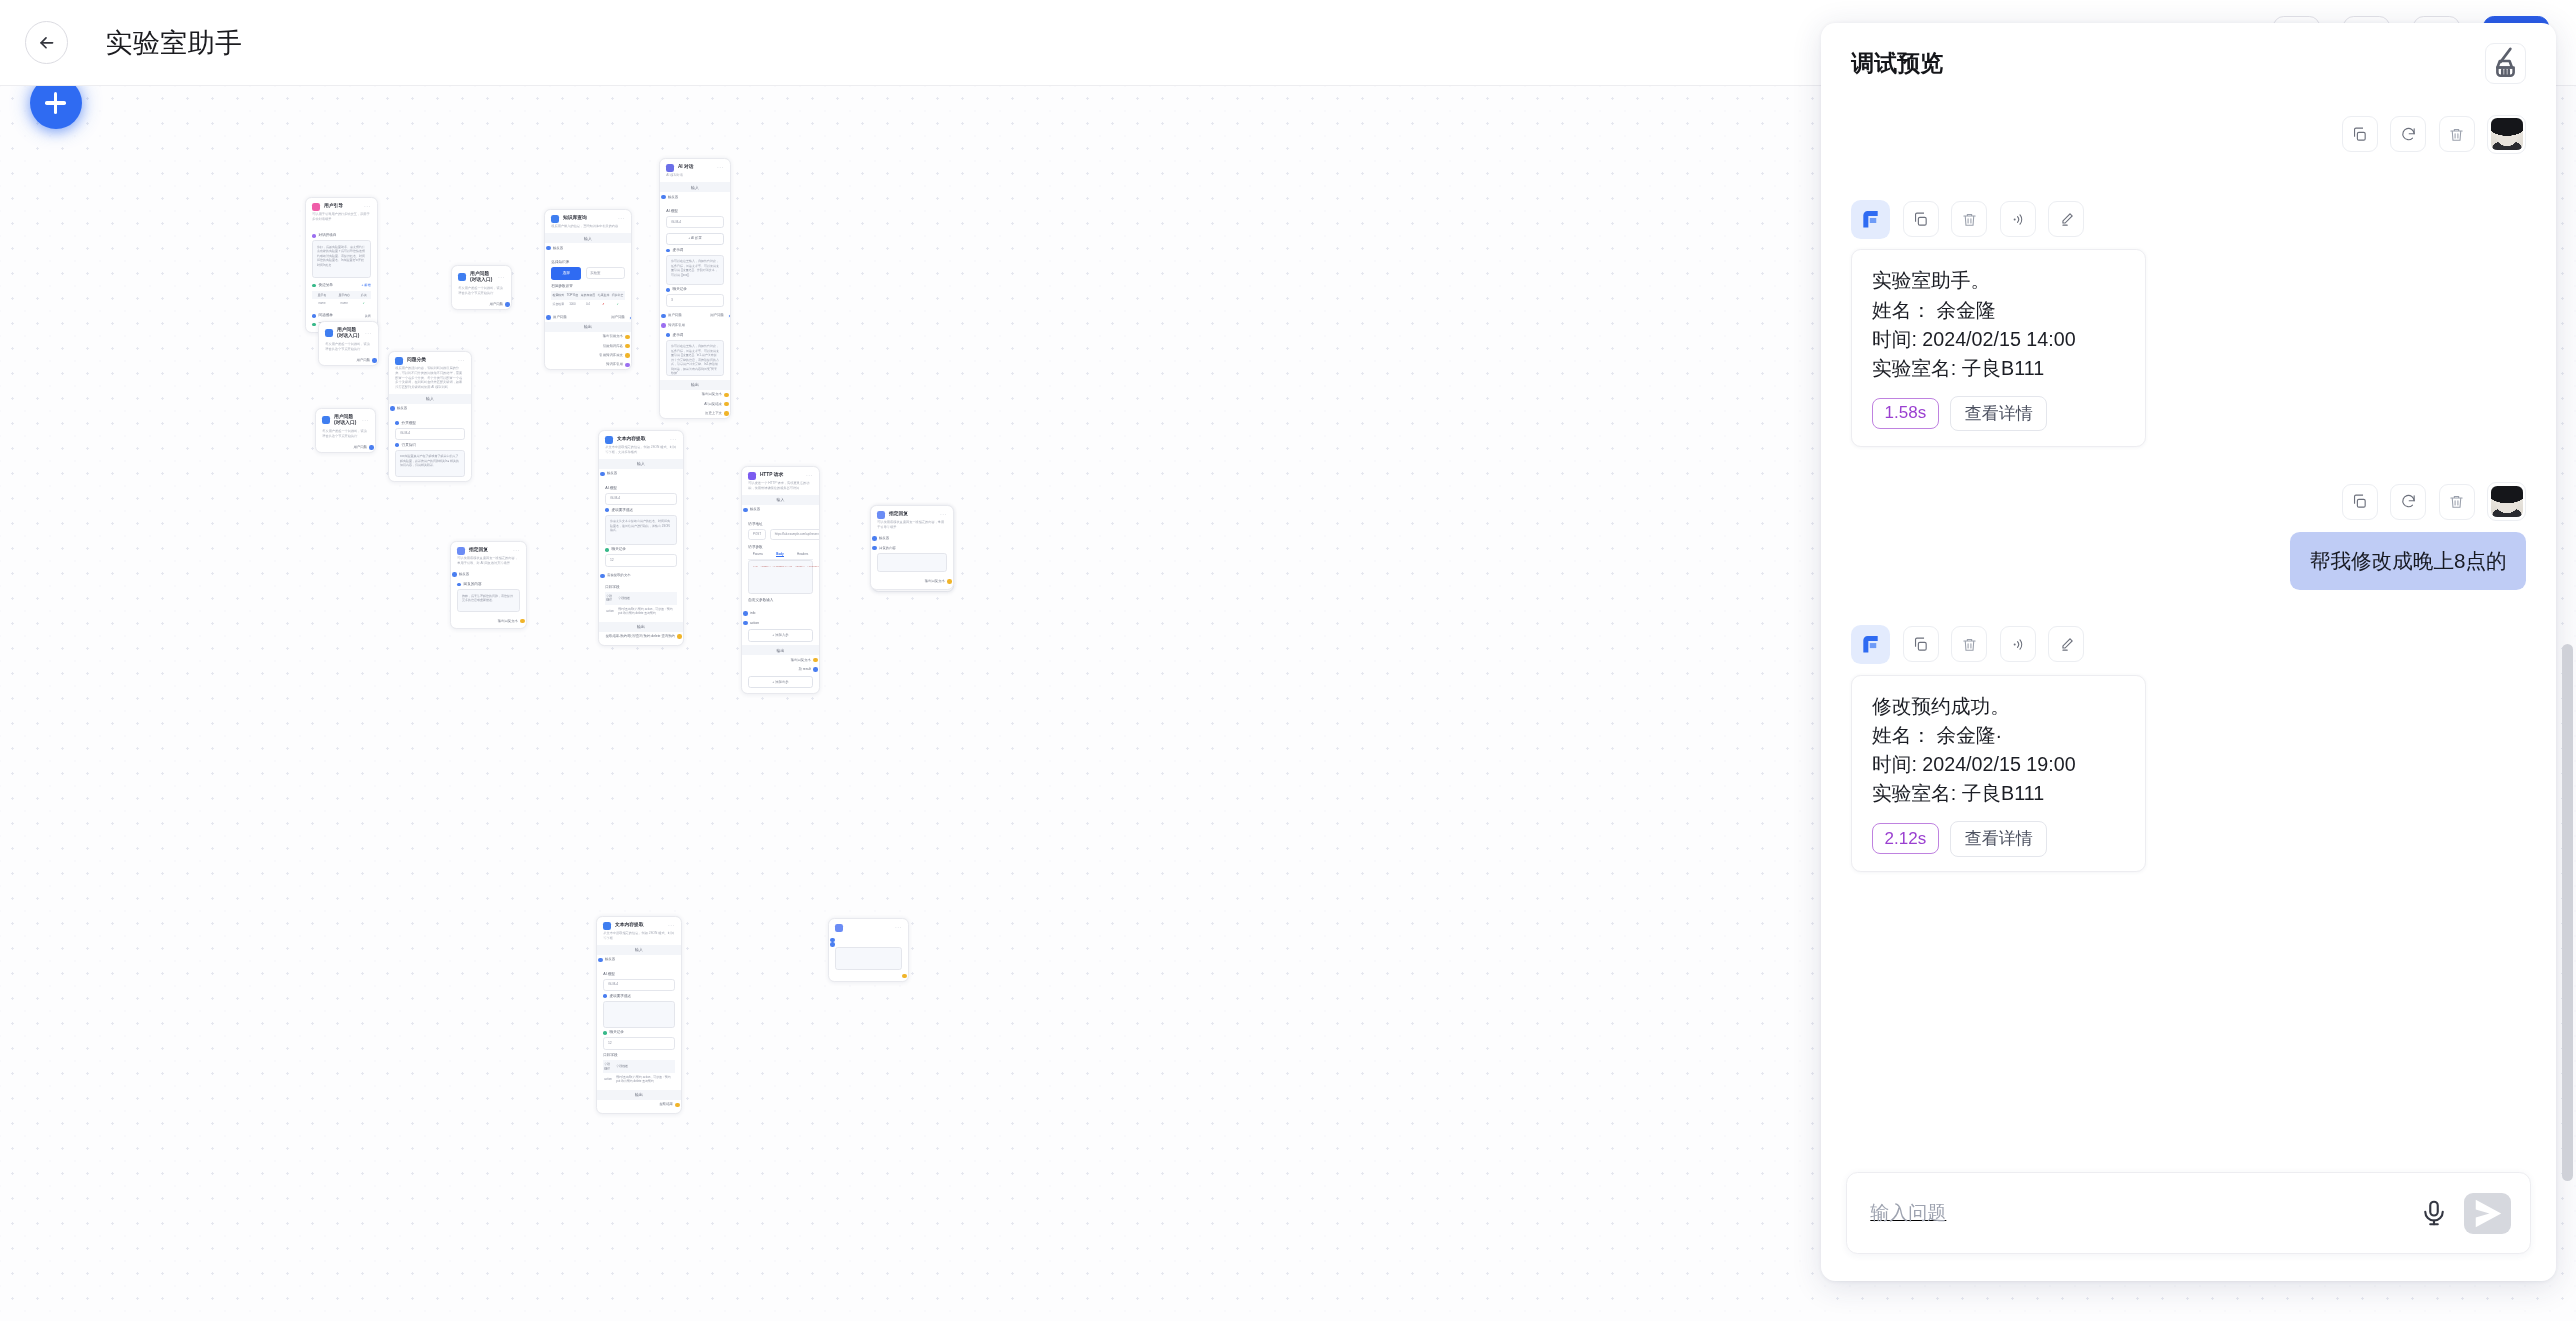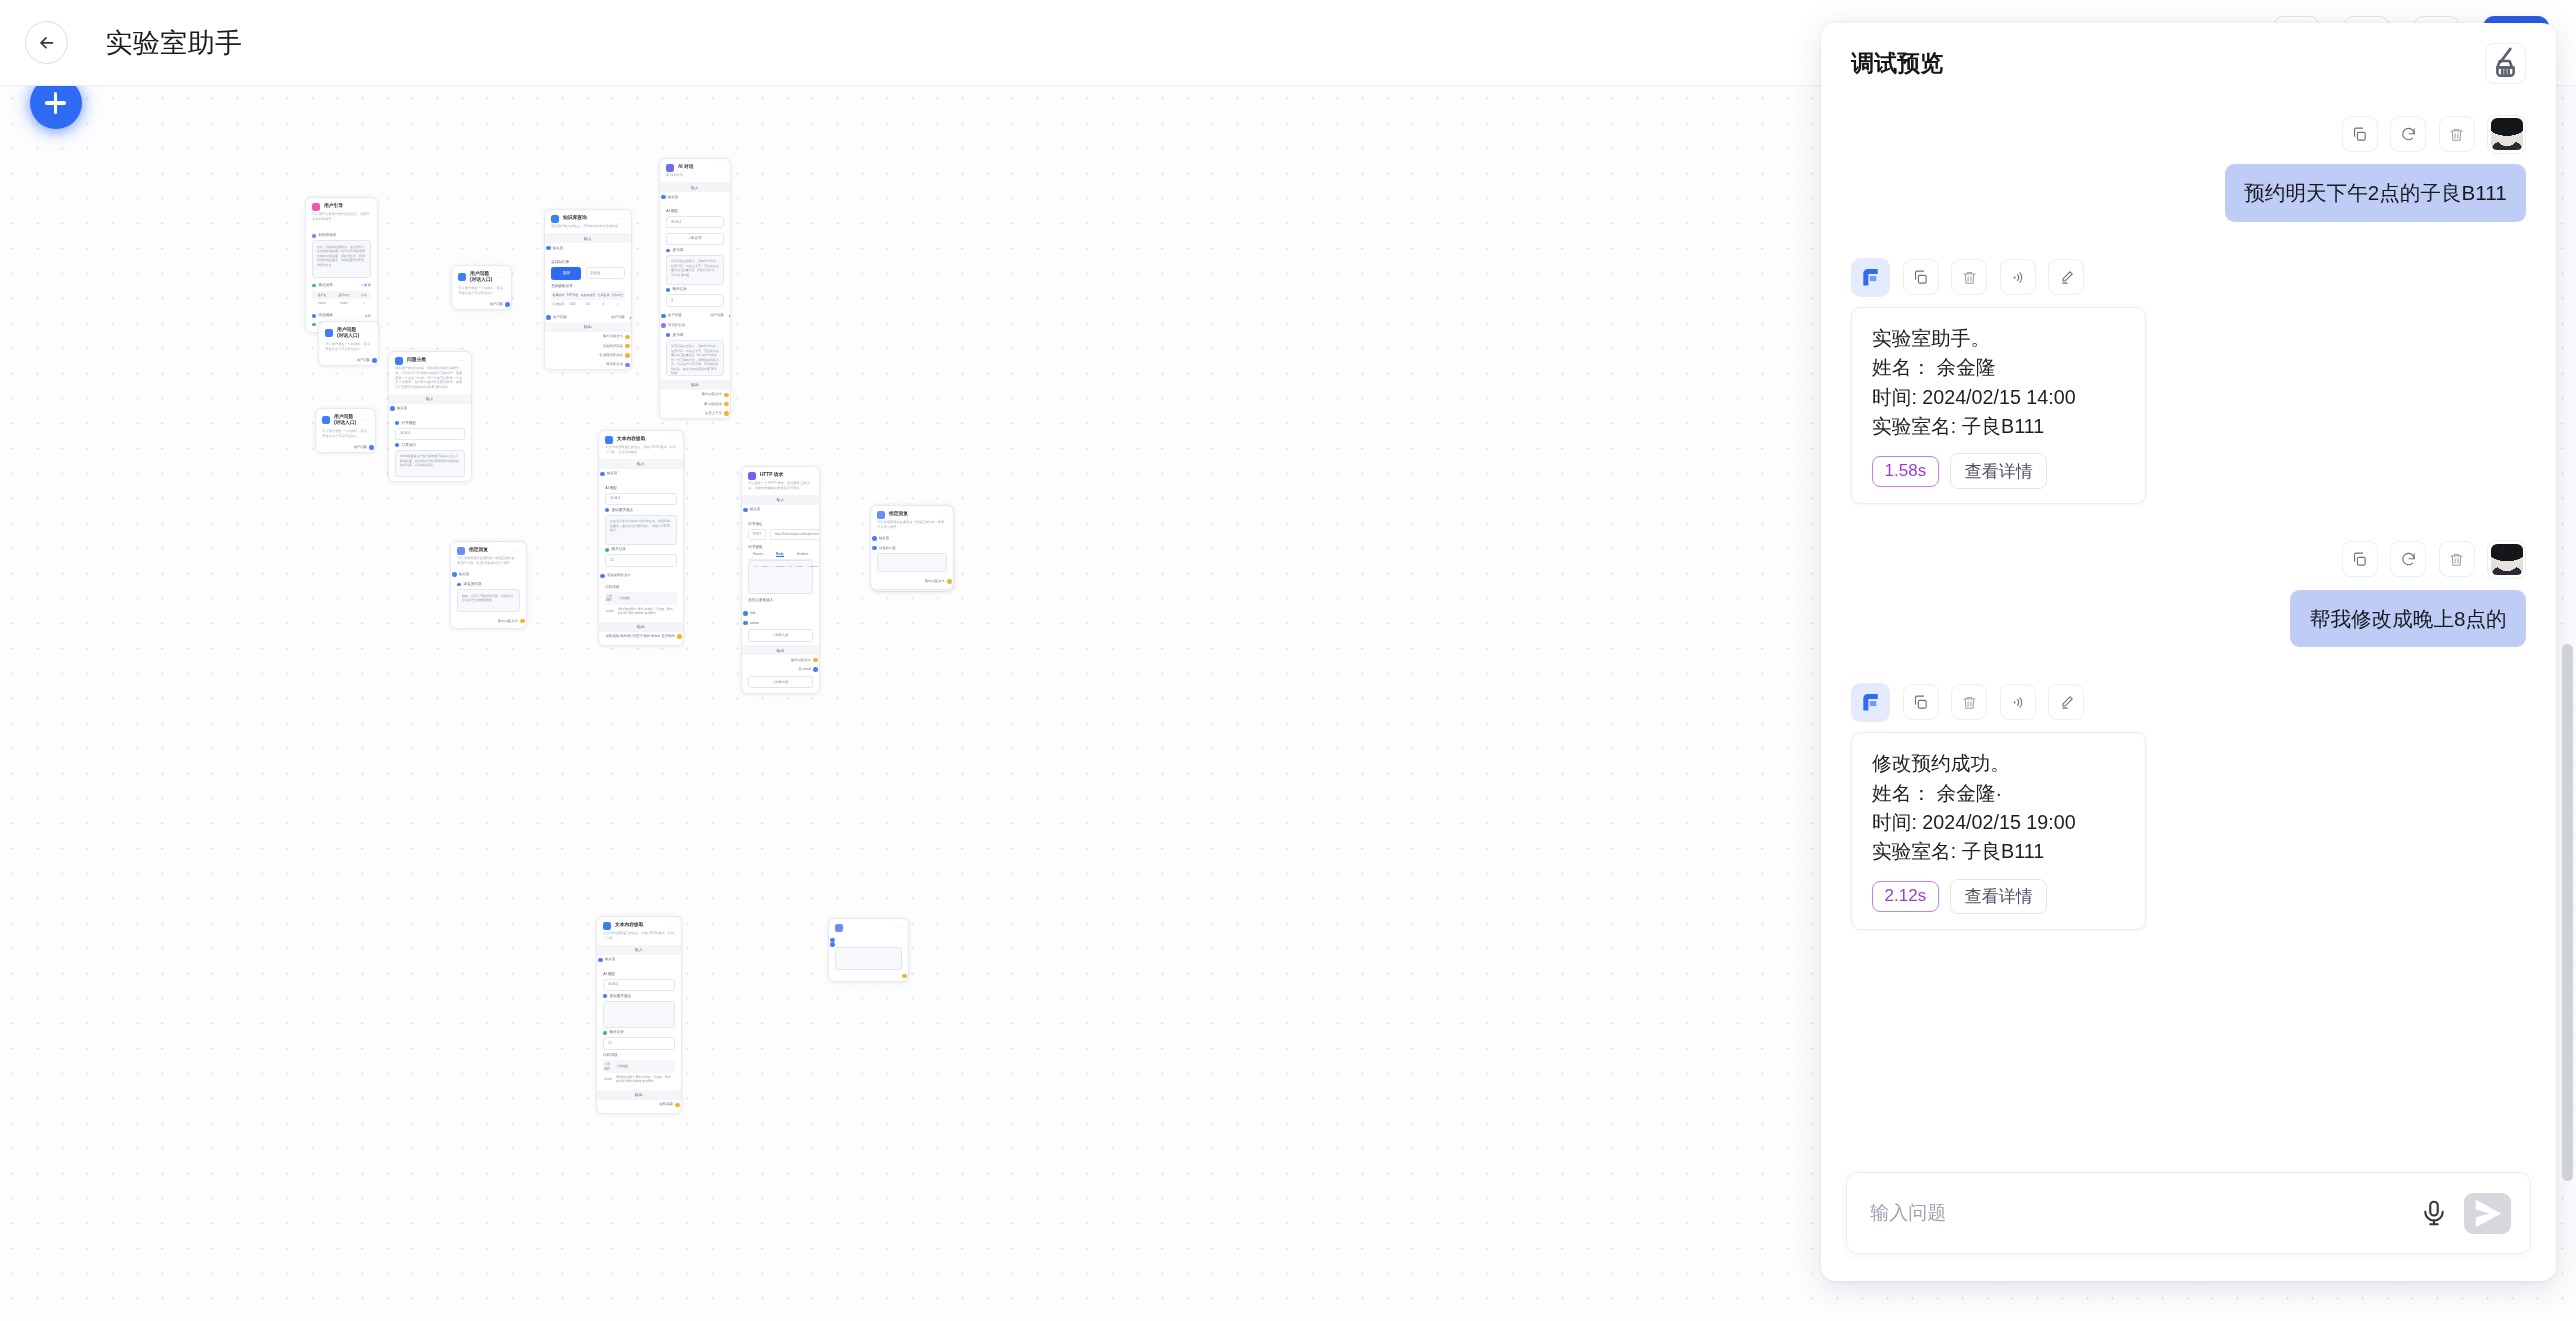--- a/index.html
+++ b/index.html
@@ -176,21 +176,21 @@
   .bot-foot { display: flex; align-items: center; gap: 11.6px; margin-top: 12.5px; }
   .lat-badge {
     border: 0.9px solid #bf82e0; color: #9a3fd0; border-radius: 8px;
     padding: 4.5px 11.6px; font-size: 17px;
   }
   .detail-btn {
     border: 0.9px solid #e4e6ec; color: #4c5160; background: #fff;
     border-radius: 8px; padding: 5.4px 13.4px; font-size: 17px; cursor: pointer;
   }
 
-  .dp-foot { flex: 0 0 auto; padding: 16px 25px 27px; }
+  .dp-foot { flex: 0 0 auto; padding: 16px 25px 27px; text-decoration: underline; }
   .input-wrap {
     border: 0.9px solid #ededf1; border-radius: 11.6px; background: #fff;
     box-shadow: 0 1.8px 7.2px rgba(40,50,90,.05);
     height: 82px; display: flex; align-items: center; padding: 0 19.7px 0 23px; gap: 14.3px;
   }
   .input-wrap input {
     flex: 1; border: none; outline: none; font-size: 19px; color: #20222a;
     font-family: inherit; background: transparent;
   }
   .input-wrap input::placeholder { color: #9ea3b0; }
@@ -745,21 +745,20 @@
         <div class="ibtn">
           <svg viewBox="0 0 24 24" fill="none" stroke="#9aa0ac" stroke-width="1.5" stroke-linecap="round">
             <path d="M4 7h16M9 7V5h6v2M6 7l1 13h10l1-13"></path>
               <path d="M10 11v6M14 11v6"></path>
             </svg>
         </div>
         <div class="avatar">
             <div class="avatar-inner"></div>
           </div>
       </div>
-      <div class="bubble-user">预约明天下午2点的子良B111</div>
     </div>
 
     <div class="msg-bot">
       <div class="b-tools">
         <div class="bot-avatar">
           <svg viewBox="0 0 32 32" width="23" height="23">
             <path d="M6 10a6 6 0 0 1 6-6h14v7H13v16H6z" fill="#2f6bf2"></path>
             <path d="M15 14h9v7h-9z" fill="#6e9bf7"></path>
           </svg>
         </div>

